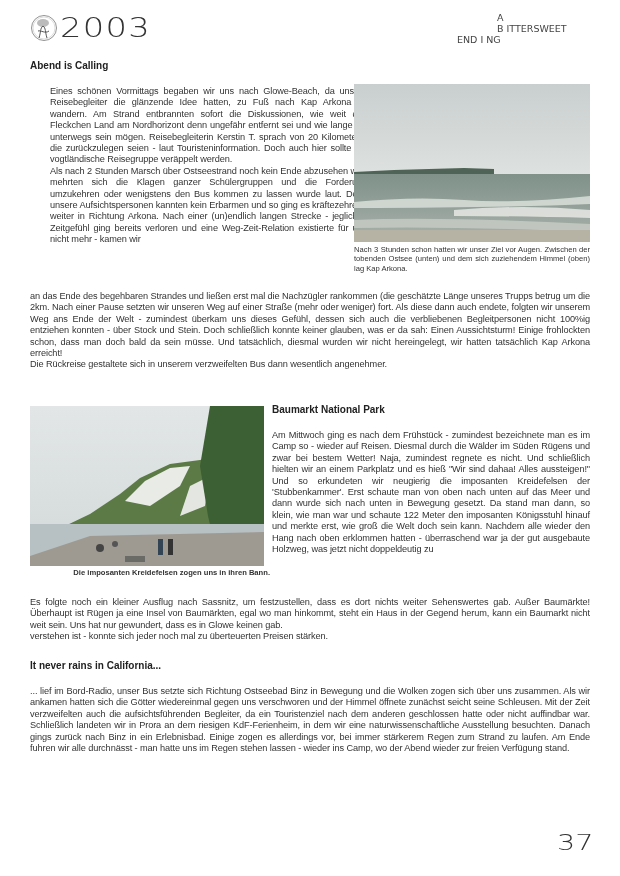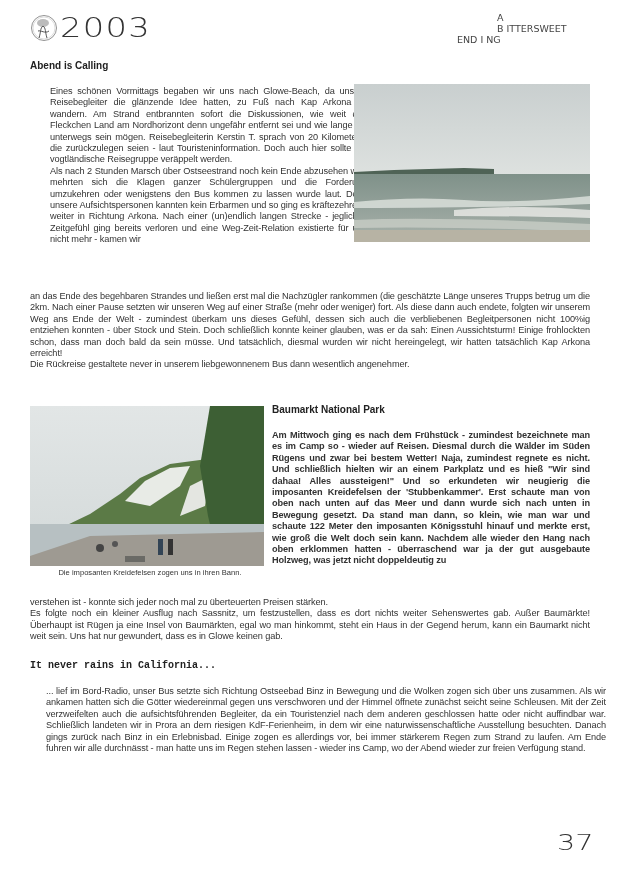--- a/index.html
+++ b/index.html
@@ -66,24 +66,25 @@
       </defs>
       <rect width="236" height="90" fill="url(#sky1)"></rect>
       <path d="M0 88 L40 86 L110 84 L140 85 L140 90 L0 92 Z" fill="#4f6356"></path>
       <rect y="90" width="236" height="68" fill="url(#sea1)"></rect>
       <path d="M0 118 Q60 112 110 116 T236 112 L236 120 Q150 124 0 124 Z" fill="#dfe3df" opacity="0.8"></path>
       <path d="M100 126 Q170 120 236 126 L236 134 Q160 132 100 132 Z" fill="#e6e8e4" opacity="0.85"></path>
       <path d="M0 136 Q80 132 236 140 L236 148 Q100 142 0 144 Z" fill="#c8cdc6" opacity="0.8"></path>
       <rect y="146" width="236" height="12" fill="#b7b3a4"></rect>
     </svg>
   </div>
+  <div class="caption" style="left:354px; top:245px; width:236px;">Nach 3 Stunden schon hatten wir unser Ziel vor Augen. Zwischen der tobenden Ostsee (unten) und dem sich zuziehendem Himmel (oben) lag Kap Arkona.</div>
 
   <div class="txt" style="left:30px; top:291px; width:560px;">
     <p>an das Ende des begehbaren Strandes und ließen erst mal die Nachzügler rankommen (die geschätzte Länge unseres Trupps betrug um die 2km. Nach einer Pause setzten wir unseren Weg auf einer Straße (mehr oder weniger) fort. Als diese dann auch endete, folgten wir unserem Weg ans Ende der Welt - zumindest überkam uns dieses Gefühl, dessen sich auch die verbliebenen Begleitpersonen nicht 100%ig entziehen konnten - über Stock und Stein. Doch schließlich konnte keiner glauben, was er da sah: Einen Aussichtsturm! Einige frohlockten schon, dass man doch bald da sein müsse. Und tatsächlich, diesmal wurden wir nicht hereingelegt, wir hatten tatsächlich Kap Arkona erreicht!</p>
-    <p>Die Rückreise gestaltete never in unserem liebgewonnenem Bus dann wesentlich angenehmer.</p>
+    <p>Die Rückreise gestaltete sich in unserem verzweifelten Bus dann wesentlich angenehmer.</p>
   </div>
 
   <div class="photo" style="left:30px; top:406px; width:234px; height:160px;">
     <svg width="234" height="160" viewBox="0 0 234 160">
       <defs>
         <linearGradient id="sky2" x1="0" y1="0" x2="0" y2="1">
           <stop offset="0" stop-color="#e2e6e6"></stop>
           <stop offset="1" stop-color="#d3d9d9"></stop>
         </linearGradient>
       </defs>
@@ -94,33 +95,33 @@
       <path d="M180 0 L234 0 L234 160 L190 160 L178 110 L170 60 Z" fill="#3d5f34"></path>
       <rect y="118" width="234" height="42" fill="#b7c0c2"></rect>
       <path d="M60 130 L234 126 L234 160 L0 160 L0 150 Z" fill="#9e9a92"></path>
       <circle cx="70" cy="142" r="4" fill="#444"></circle>
       <circle cx="85" cy="138" r="3" fill="#555"></circle>
       <rect x="128" y="133" width="5" height="16" fill="#345"></rect>
       <rect x="138" y="133" width="5" height="16" fill="#333"></rect>
       <rect x="95" y="150" width="20" height="6" fill="#6a6a66"></rect>
     </svg>
   </div>
-  <div class="caption" style="left:30px; top:568px; width:240px; text-align:center;">Die imposanten Kreidefelsen zogen uns in ihren Bann.</div>
+  <div class="caption" style="left:30px; top:568px; width:240px; text-align:right;font-weight:bold;">Die imposanten Kreidefelsen zogen uns in ihren Bann.</div>
 
   <h2 style="left:272px; top:404px;">Baumarkt National Park</h2>
 
-  <div class="txt" style="left:272px; top:430px; width:318px;font-weight:bold;">
+  <div class="txt" style="left:272px; top:430px; width:318px;">
     <p>Am Mittwoch ging es nach dem Frühstück - zumindest bezeichnete man es im Camp so - wieder auf Reisen. Diesmal durch die Wälder im Süden Rügens und zwar bei bestem Wetter! Naja, zumindest regnete es nicht. Und schließlich hielten wir an einem Parkplatz und es hieß "Wir sind dahaa! Alles aussteigen!" Und so erkundeten wir neugierig die imposanten Kreidefelsen der 'Stubbenkammer'. Erst schaute man von oben nach unten auf das Meer und dann wurde sich nach unten in Bewegung gesetzt. Da stand man dann, so klein, wie man war und schaute 122 Meter den imposanten Königsstuhl hinauf und merkte erst, wie groß die Welt doch sein kann. Nachdem alle wieder den Hang nach oben erklommen hatten - überraschend war ja der gut ausgebaute Holzweg, was jetzt nicht doppeldeutig zu</p>
   </div>
 
   <div class="txt" style="left:30px; top:597px; width:560px;">
+    <p>Es folgte noch ein kleiner Ausflug nach Sassnitz, um festzustellen, dass es dort nichts weiter Sehenswertes gab. Außer Baumärkte! Überhaupt ist Rügen ja eine Insel von Baumärkten, egal wo man hinkommt, steht ein Haus in der Gegend herum, kann ein Baumarkt nicht weit sein. Uns hat nur gewundert, dass es in Glowe keinen gab.</p>
     <p>verstehen ist - konnte sich jeder noch mal zu überteuerten Preisen stärken.</p>
-    <p>Es folgte noch ein kleiner Ausflug nach Sassnitz, um festzustellen, dass es dort nichts weiter Sehenswertes gab. Außer Baumärkte! Überhaupt ist Rügen ja eine Insel von Baumärkten, egal wo man hinkommt, steht ein Haus in der Gegend herum, kann ein Baumarkt nicht weit sein. Uns hat nur gewundert, dass es in Glowe keinen gab.</p>
   </div>
 
-  <h2 style="left:30px; top:660px;font-family:Liberation Mono, monospace;">It never rains in California...</h2>
+  <h2 style="left:30px; top:660px;">It never rains in California...</h2>
 
-  <div class="txt" style="left:30px; top:686px; width:560px;margin-left:16px;">
+  <div class="txt" style="left:30px; top:686px; width:560px;">
     <p>... lief im Bord-Radio, unser Bus setzte sich Richtung Ostseebad Binz in Bewegung und die Wolken zogen sich über uns zusammen. Als wir ankamen hatten sich die Götter wiedereinmal gegen uns verschworen und der Himmel öffnete zunächst seicht seine Schleusen. Mit der Zeit verzweifelten auch die aufsichtsführenden Begleiter, da ein Touristenziel nach dem anderen geschlossen hatte oder nicht auffindbar war. Schließlich landeten wir in Prora an dem riesigen KdF-Ferienheim, in dem wir eine naturwissenschaftliche Ausstellung besuchten. Danach gings zurück nach Binz in ein Erlebnisbad. Einige zogen es allerdings vor, bei immer stärkerem Regen zum Strand zu laufen. Am Ende fuhren wir alle durchnässt - man hatte uns im Regen stehen lassen - wieder ins Camp, wo der Abend wieder zur freien Verfügung stand.</p>
   </div>
 
   <div class="pagenum">37</div>
 </div>
 
 </body></html>

